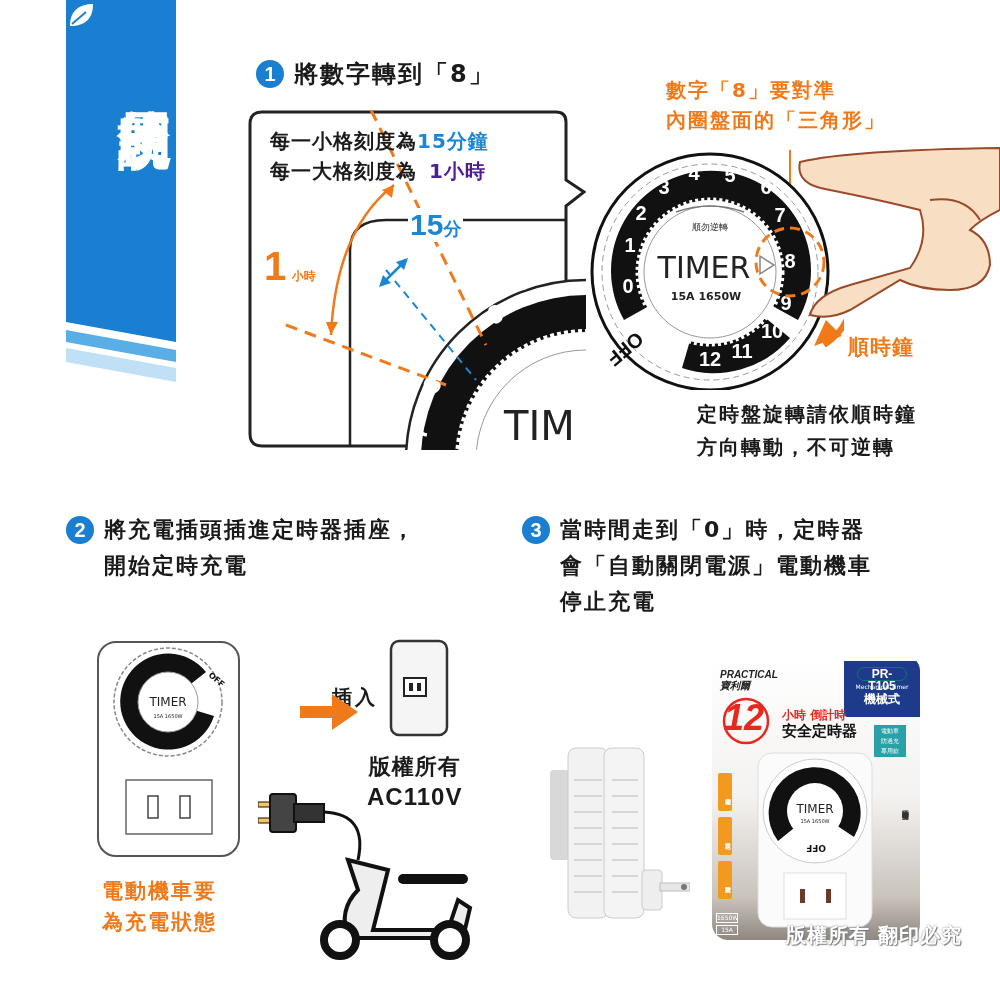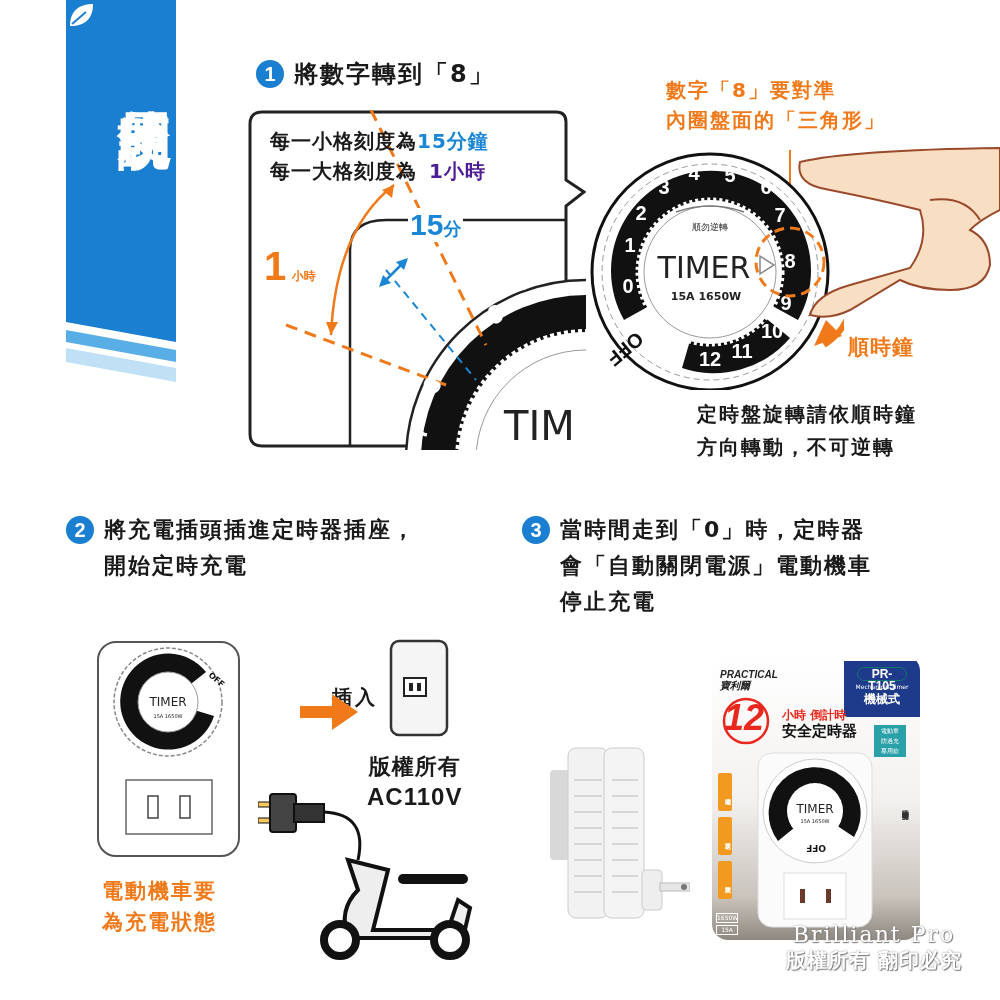--- a/index.html
+++ b/index.html
@@ -298,15 +298,14 @@
     <text x="59" y="62" text-anchor="middle" font-size="12" fill="#222">TIMER</text>
     <text x="59" y="72" text-anchor="middle" font-size="5" fill="#222">15A 1650W</text>
     <text x="60" y="100" text-anchor="middle" font-size="9" font-weight="bold" fill="#111" transform="rotate(180 60 97)">OFF</text>
     <rect x="28" y="122" width="62" height="46" fill="#fff" stroke="#ddd"></rect>
     <rect x="44" y="138" width="5" height="14" fill="#6b3a2a"></rect>
     <rect x="70" y="138" width="5" height="14" fill="#6b3a2a"></rect>
   </svg>
 </div>
 
 <div class="abs watermark">
-  <div class="wm1">Brilliant Pro</div>
   <div class="wm2">版權所有 翻印必究</div>
 </div>
 
 </body></html>

